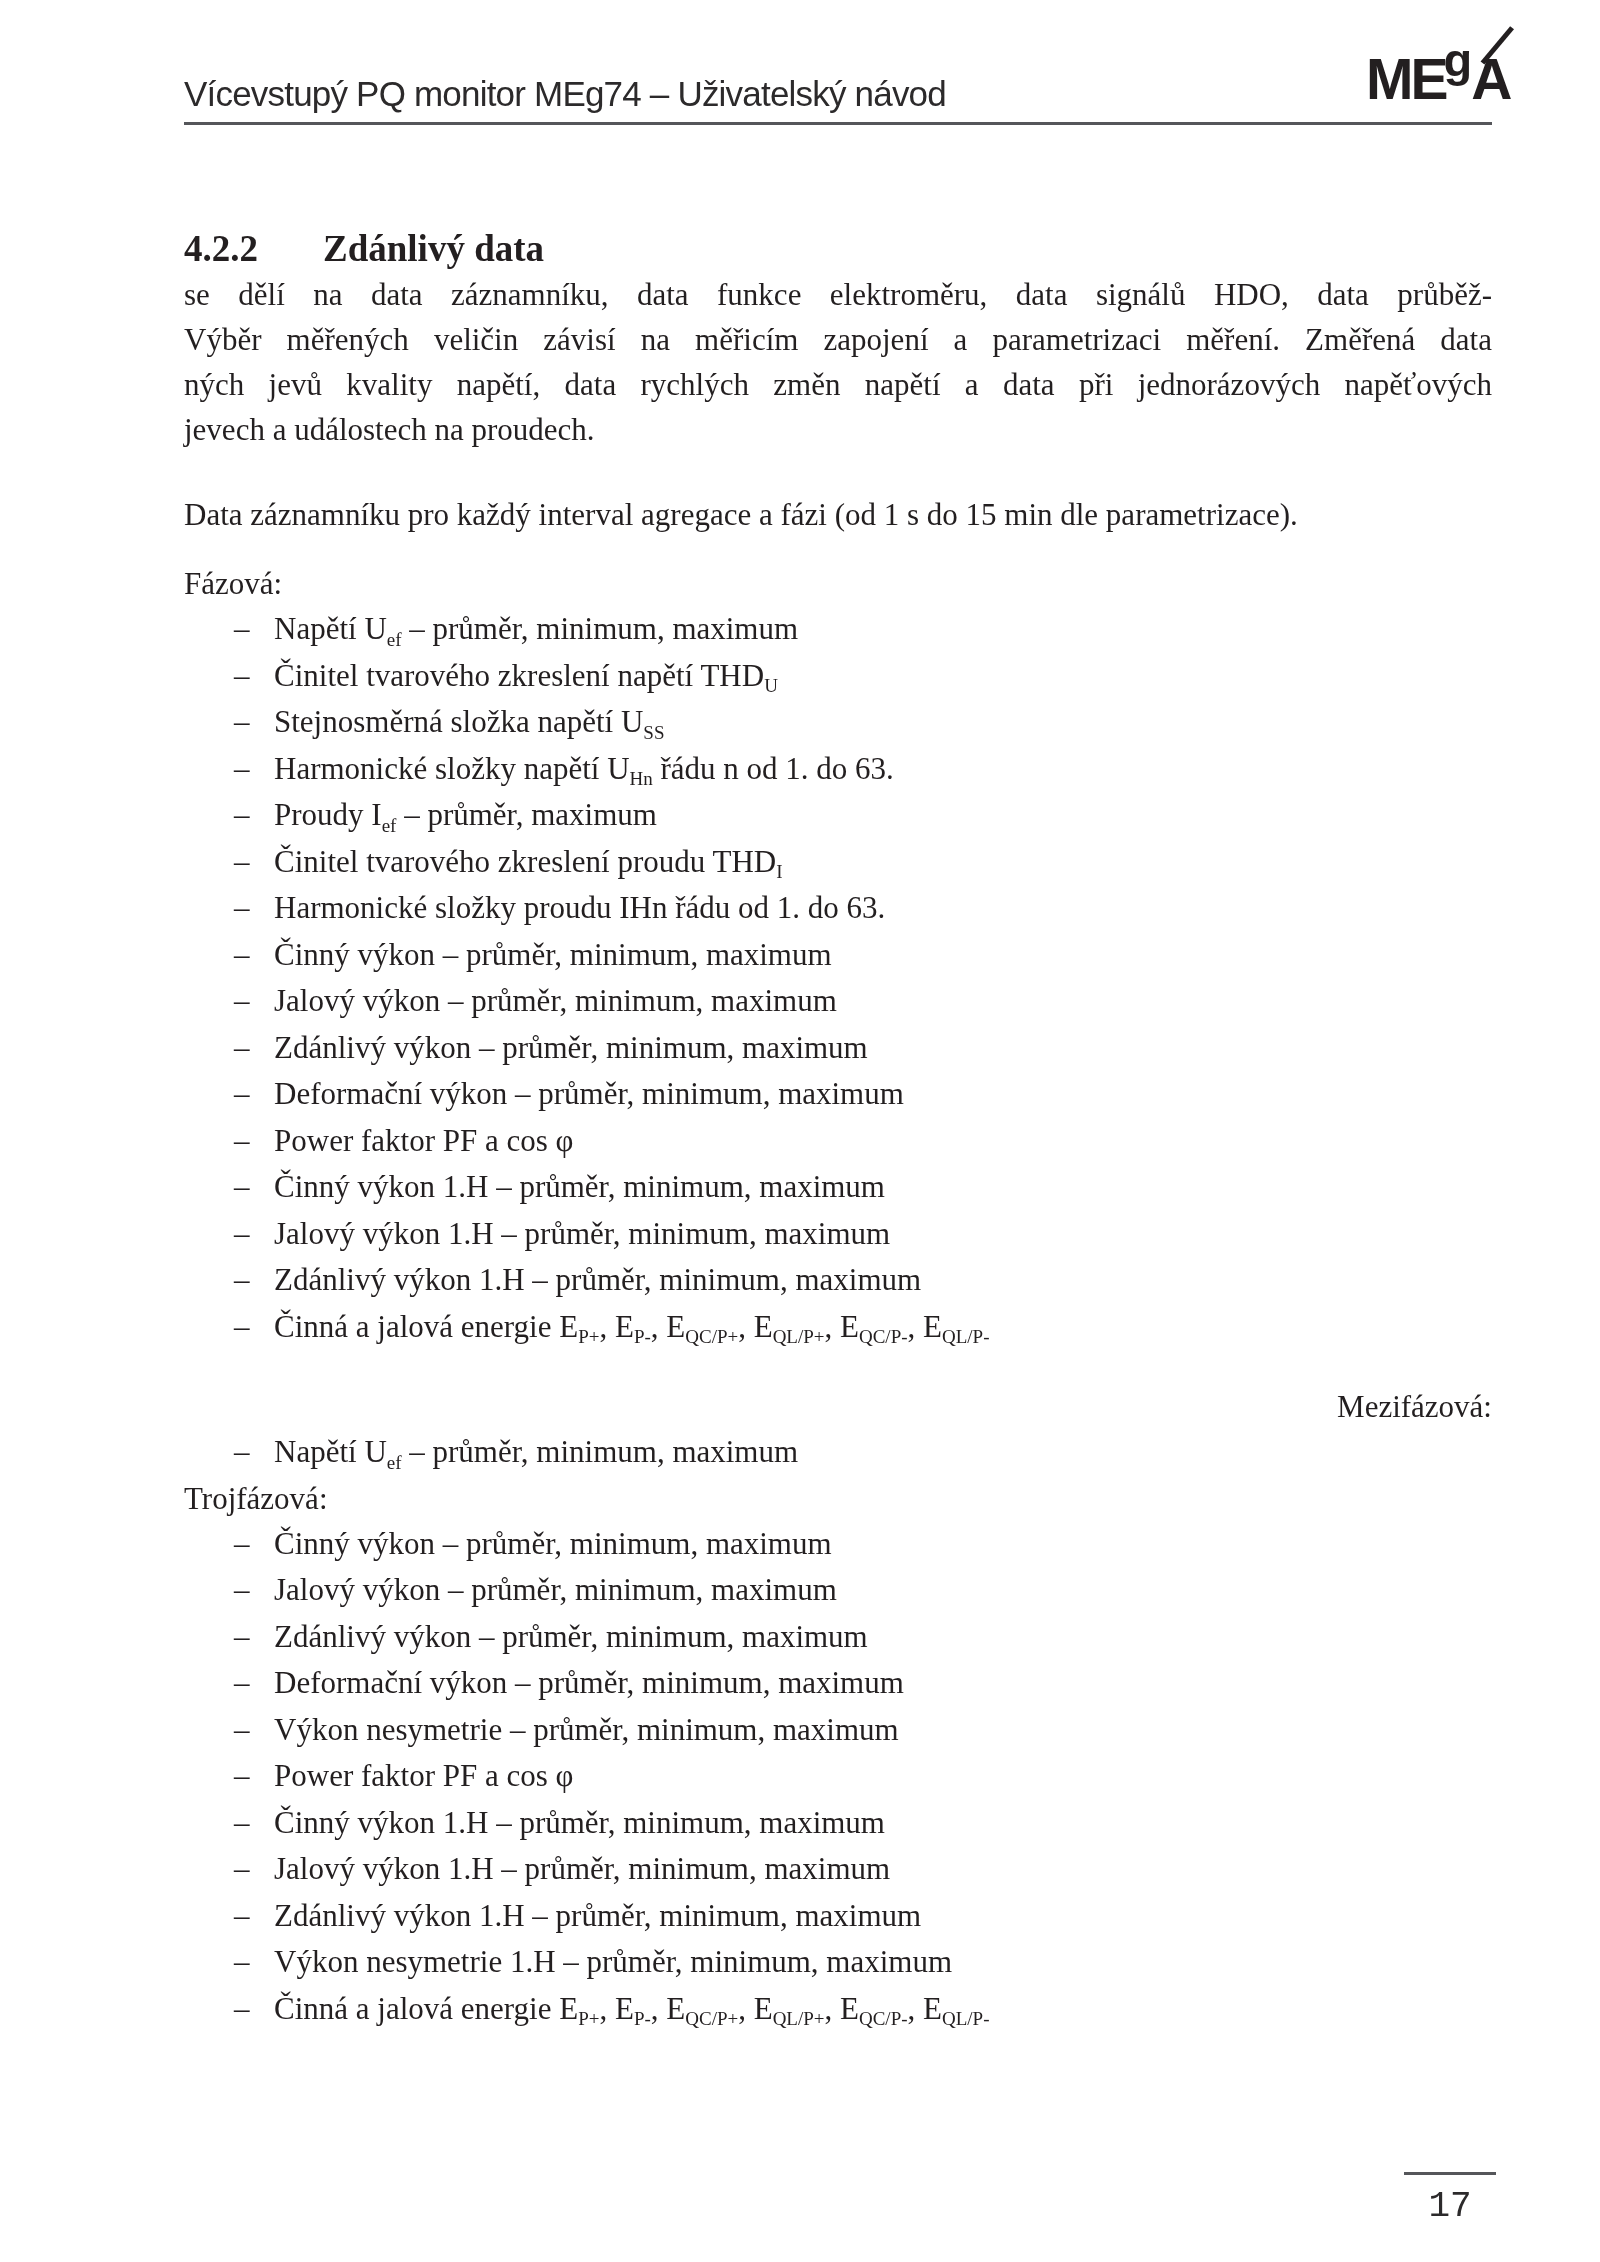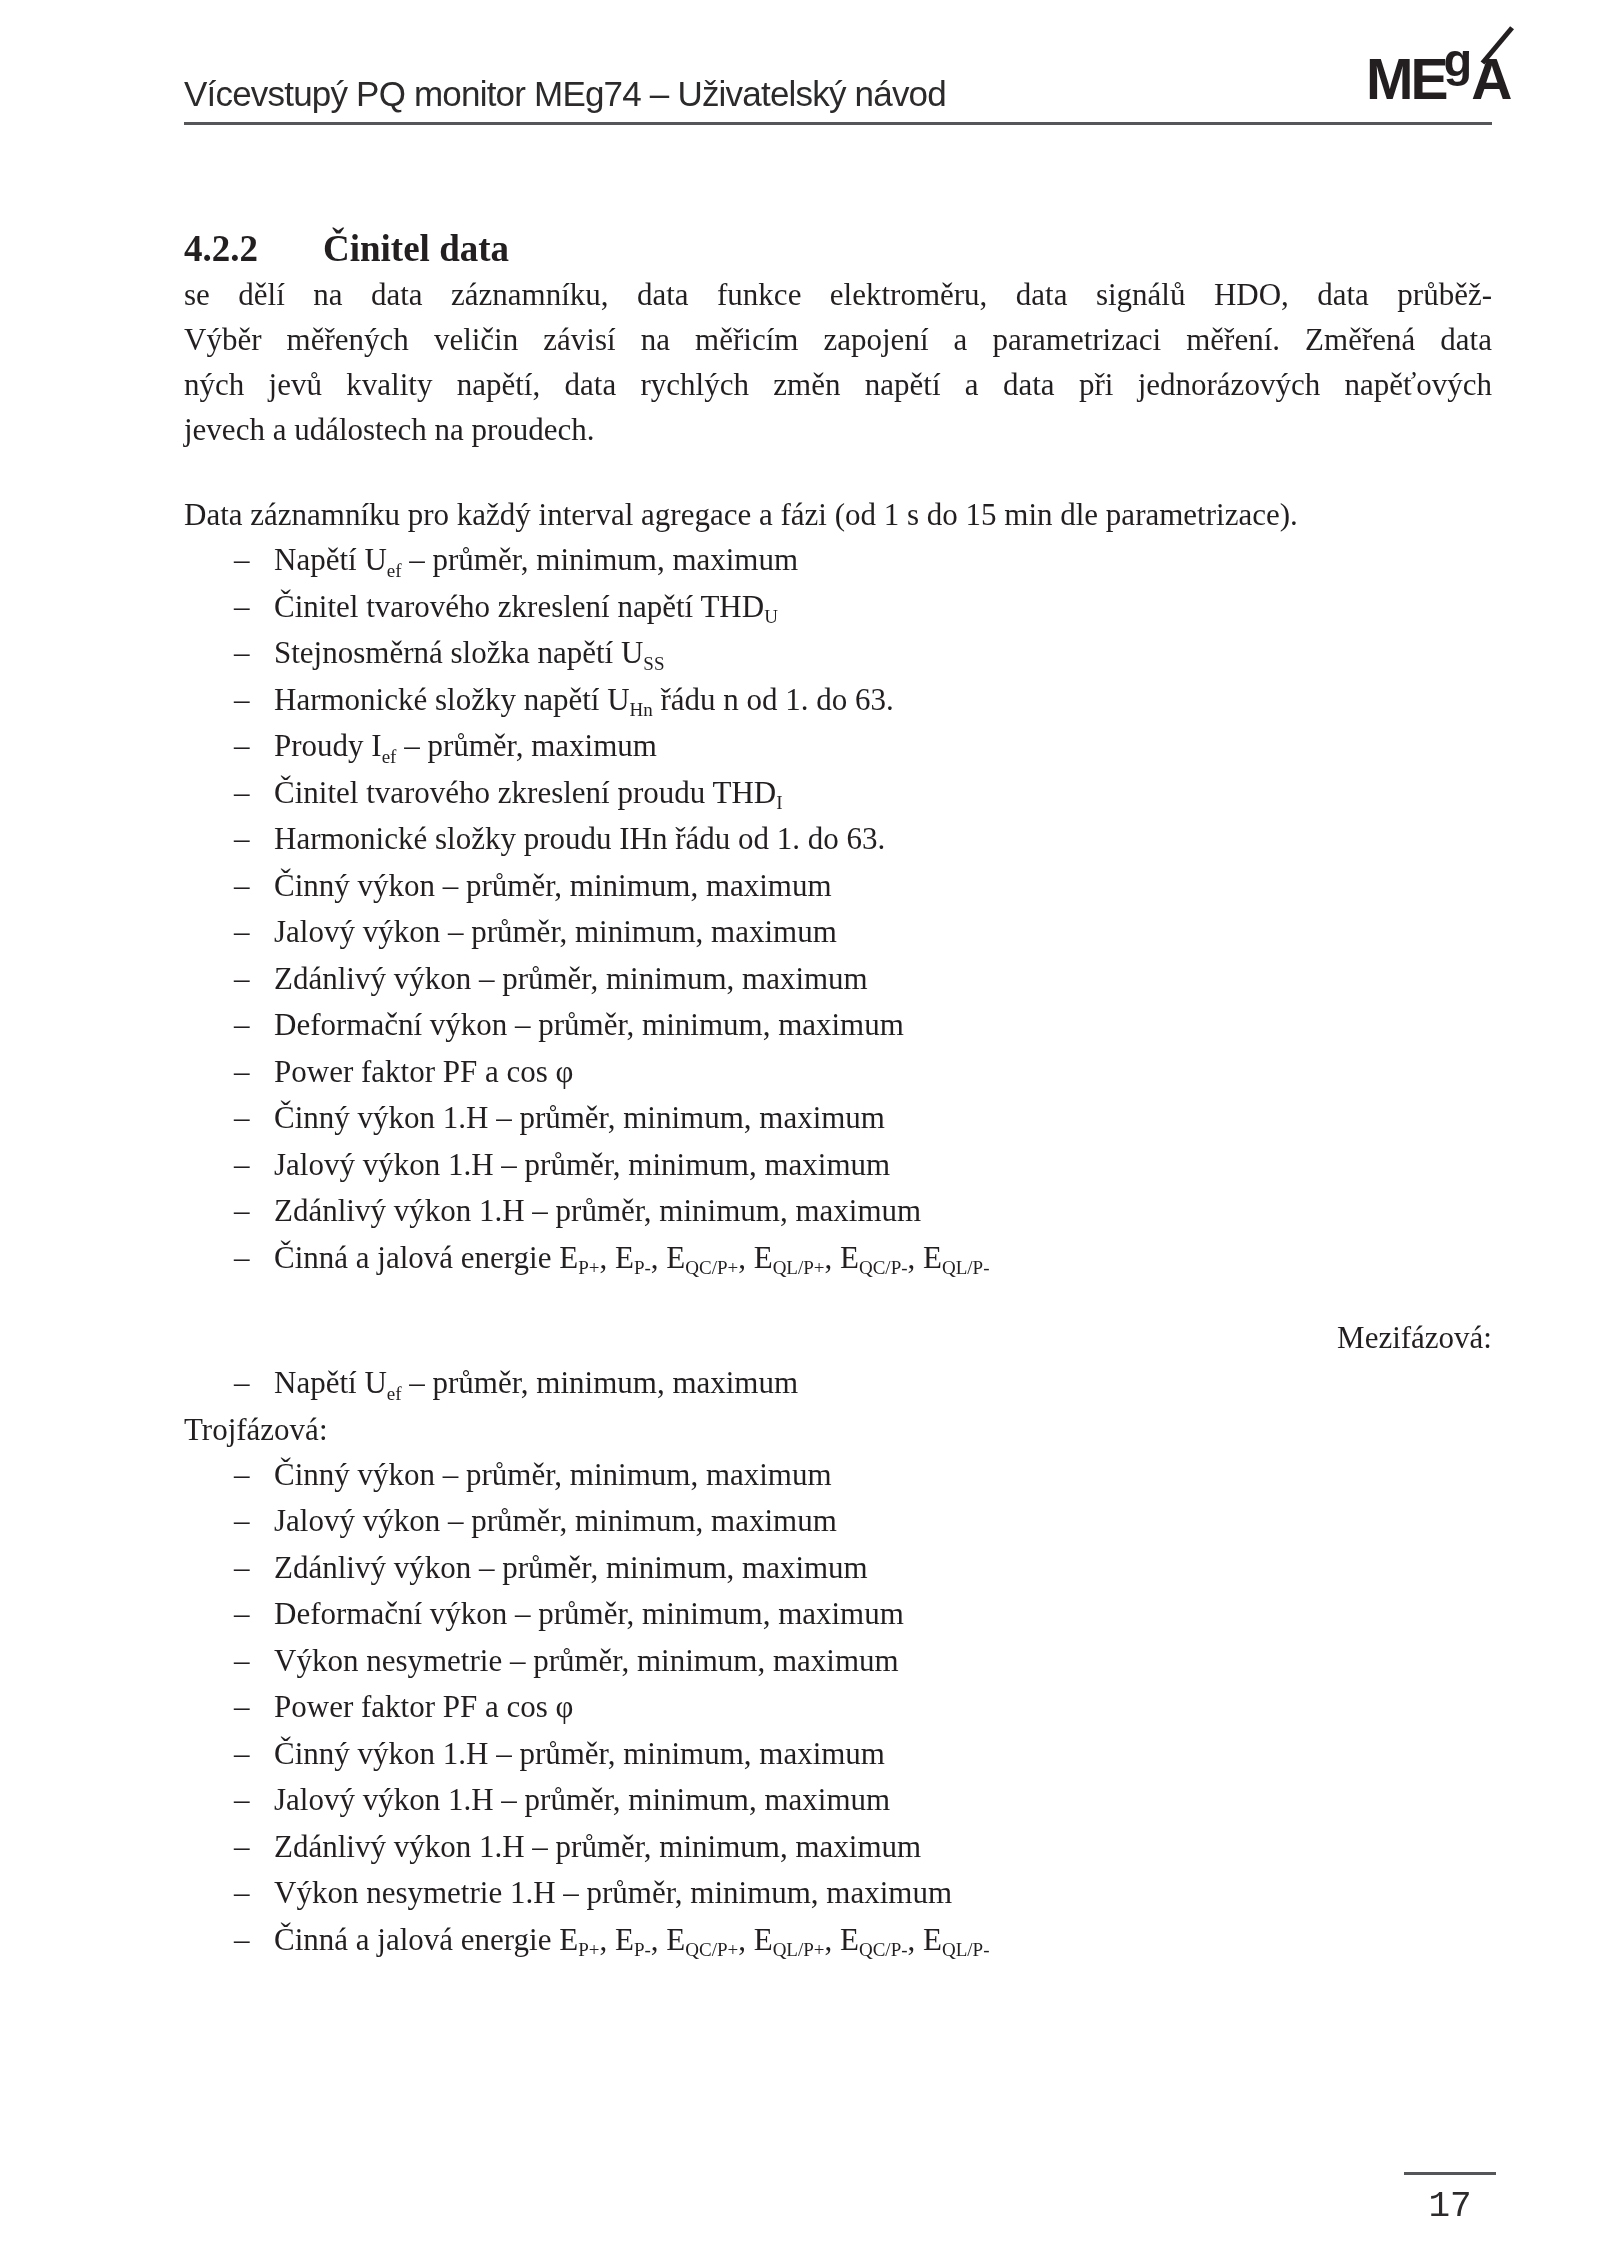--- a/index.html
+++ b/index.html
@@ -164,34 +164,35 @@
   <div class="header-title">Vícevstupý PQ monitor MEg74 – Uživatelský návod</div>
   <div class="logo">
     <span class="logo-me">ME</span>
       <span class="logo-g-wrap"><span class="logo-g">g</span><span class="logo-stroke"></span></span>
       <span class="logo-a">A</span>
   </div>
   <div class="header-rule"></div>
 </header>
 
 <h2 class="section-heading">
-  <span class="section-number">4.2.2</span><span class="section-title">Činitel data</span>
+  <span class="section-number">4.2.2</span><span class="section-title">Zdánlivý data</span>
 </h2>
 
 <main>
   <div class="intro">
     <div class="jline">se dělí na data záznamníku, data funkce elektroměru, data signálů HDO, data průběž-</div>
     <div class="jline">Výběr měřených veličin závisí na měřicím zapojení a parametrizaci měření. Změřená data</div>
     <div class="jline">ných jevů kvality napětí, data rychlých změn napětí a data při jednorázových napěťových</div>
     <div class="lline">jevech a událostech na proudech.</div>
   </div>
 
   <div class="para2">Data záznamníku pro každý interval agregace a fázi (od 1 s do 15 min dle parametrizace).</div>
 
   <section class="group-0">
+    <div class="group-label">Fázová:</div>
     <ul class="mlist">
         <li><span class="dash">–</span><span>Napětí U<sub class="sscript">ef</sub> – průměr, minimum, maximum</span></li>
         <li><span class="dash">–</span><span>Činitel tvarového zkreslení napětí THD<sub class="sscript">U</sub></span></li>
         <li><span class="dash">–</span><span>Stejnosměrná složka napětí U<sub class="sscript">SS</sub></span></li>
         <li><span class="dash">–</span><span>Harmonické složky napětí U<sub class="sscript">Hn</sub> řádu n od 1. do 63.</span></li>
         <li><span class="dash">–</span><span>Proudy I<sub class="sscript">ef</sub> – průměr, maximum</span></li>
         <li><span class="dash">–</span><span>Činitel tvarového zkreslení proudu THD<sub class="sscript">I</sub></span></li>
         <li><span class="dash">–</span><span>Harmonické složky proudu IHn řádu od 1. do 63.</span></li>
         <li><span class="dash">–</span><span>Činný výkon – průměr, minimum, maximum</span></li>
         <li><span class="dash">–</span><span>Jalový výkon – průměr, minimum, maximum</span></li>

